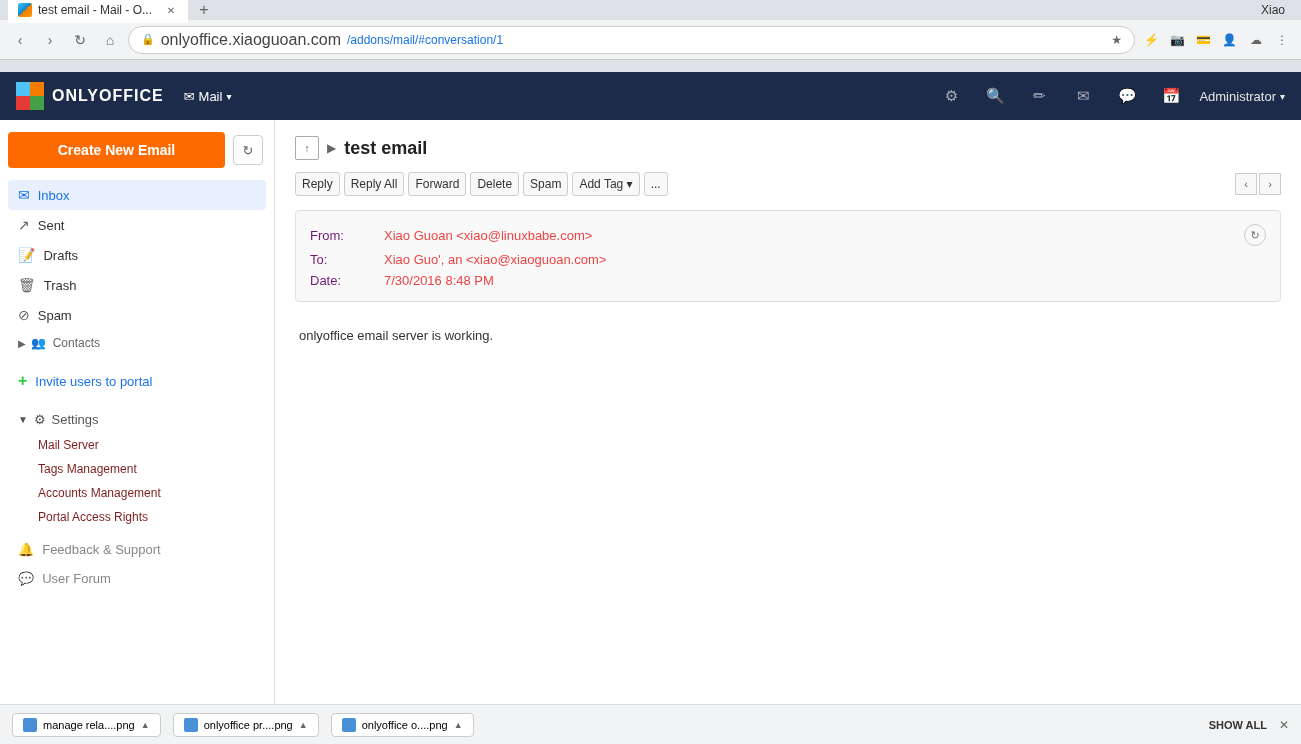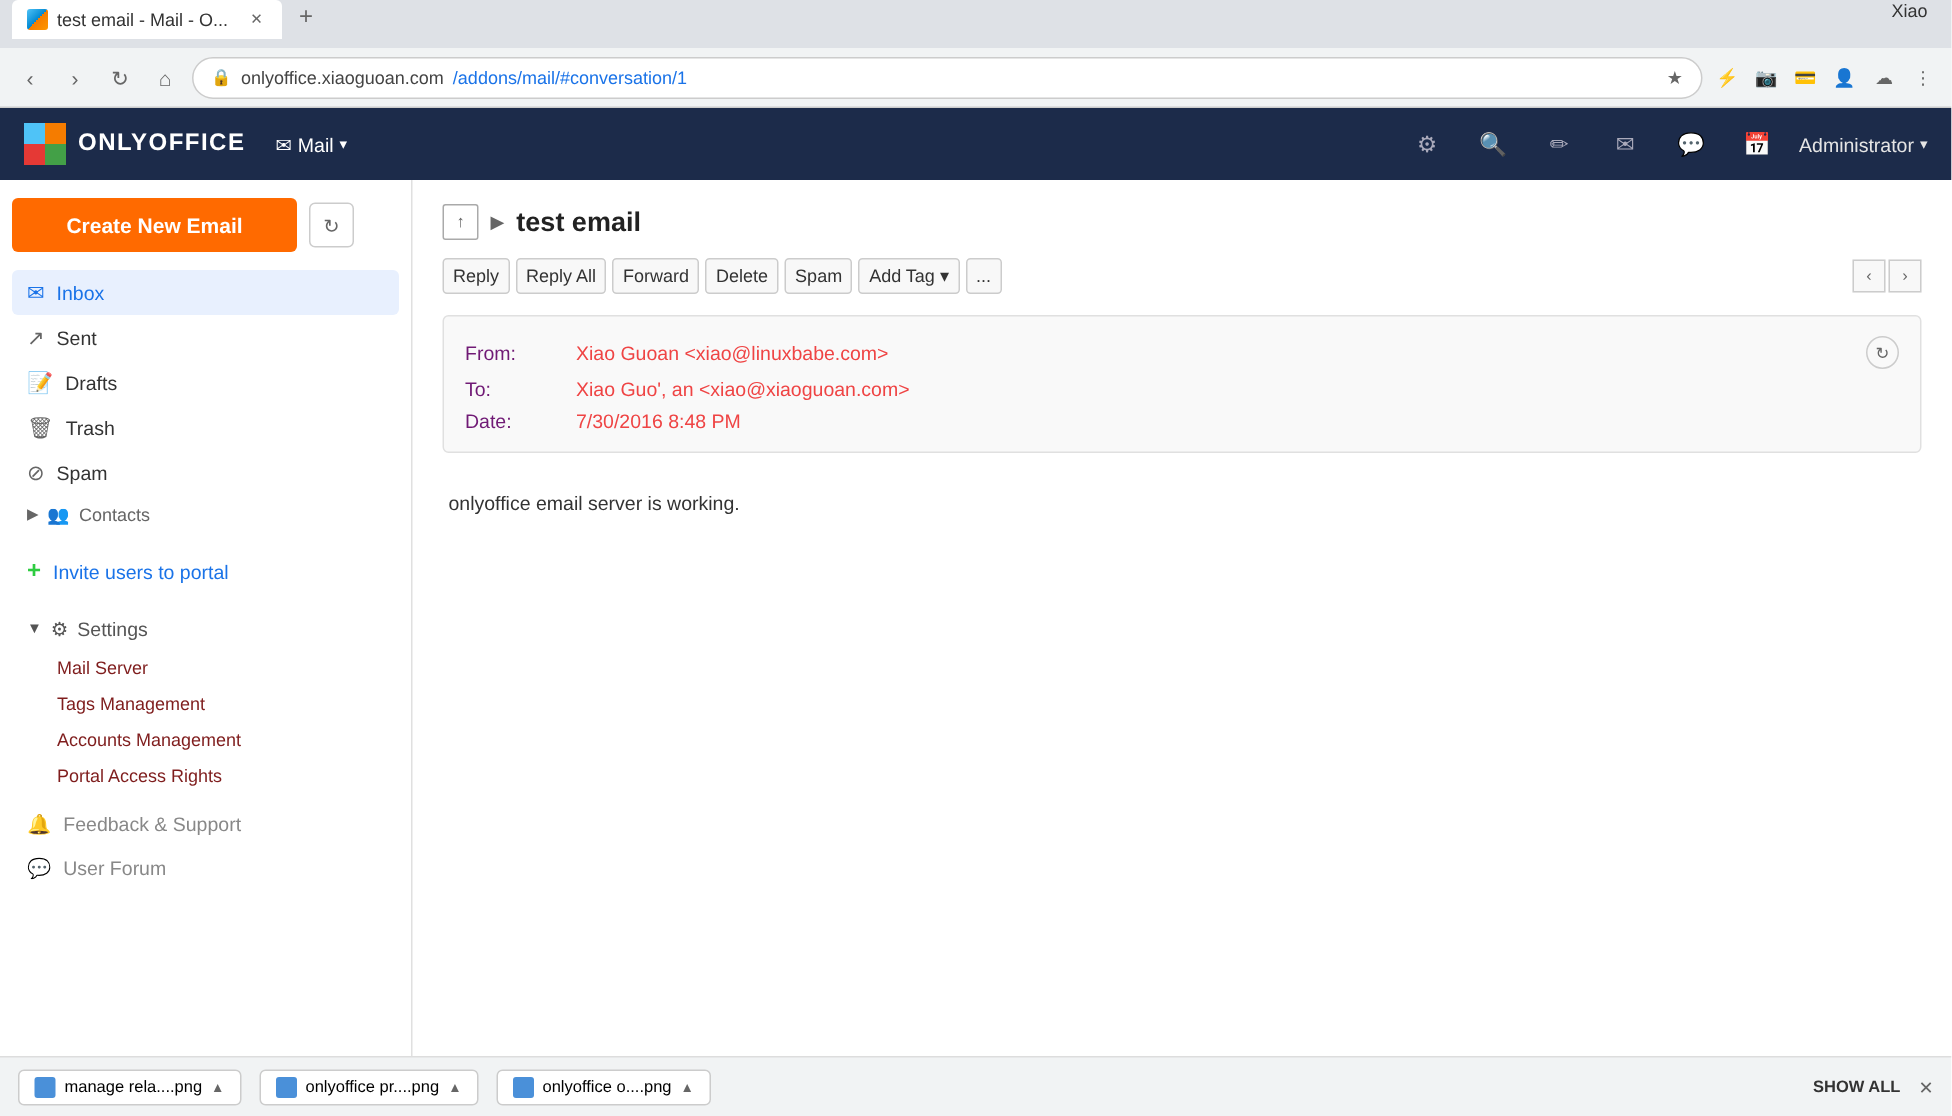--- a/index.html
+++ b/index.html
@@ -5,22 +5,23 @@
     * { margin: 0; padding: 0; box-sizing: border-box; }
     body { font-family: Arial, sans-serif; font-size: 13px; background: #fff; overflow: hidden; }
 
     
     .browser-chrome {
       background: #dee1e6;
       height: 72px;
     }
     .browser-title-bar {
       background: #dee1e6;
-      height: 32px;
-      display: flex;
+      height: 20px;
+      display: flex;
+      align-items: center;
       padding: 0 8px;
     }
     .browser-tab {
       background: #fff;
       height: 26px;
       border-radius: 4px 4px 0 0;
       display: flex;
       align-items: center;
       padding: 0 10px;
       font-size: 12px;
@@ -159,21 +160,21 @@
     }
     .create-email-btn {
       background: #ff6a00;
       color: #fff;
       border: none;
       border-radius: 4px;
       padding: 10px 16px;
       font-size: 14px;
       font-weight: bold;
       cursor: pointer;
-      width: 190px;
+      width: 217px;
       text-align: center;
       display: inline-block;
     }
     .sidebar-top-row {
       display: flex;
       align-items: center;
       gap: 8px;
       margin-bottom: 12px;
     }
     .refresh-btn {
@@ -393,21 +394,21 @@
     <div class="new-tab-btn">+</div>
     <div class="user-name">Xiao</div>
   </div>
   <div class="browser-toolbar">
     <button class="nav-btn">‹</button>
     <button class="nav-btn">›</button>
     <button class="nav-btn">↻</button>
     <button class="nav-btn">⌂</button>
     <div class="address-bar">
       <span style="color:#666;font-size:11px;">🔒</span>
-      <span style="color:#444;font-size:12px;">onlyoffice.xiaoguoan.com</span>
+      <span style="color:#444;font-size:16px;">onlyoffice.xiaoguoan.com</span>
         <span style="color:#1a73e8;font-size:12px;">/addons/mail/#conversation/1</span>
       <span style="margin-left:auto;color:#666;font-size:12px;">★</span>
     </div>
     <div class="toolbar-icons">
       <div class="toolbar-icon">⚡</div>
       <div class="toolbar-icon">📷</div>
       <div class="toolbar-icon">💳</div>
       <div class="toolbar-icon">👤</div>
       <div class="toolbar-icon">☁</div>
       <div class="toolbar-icon">⋮</div>

